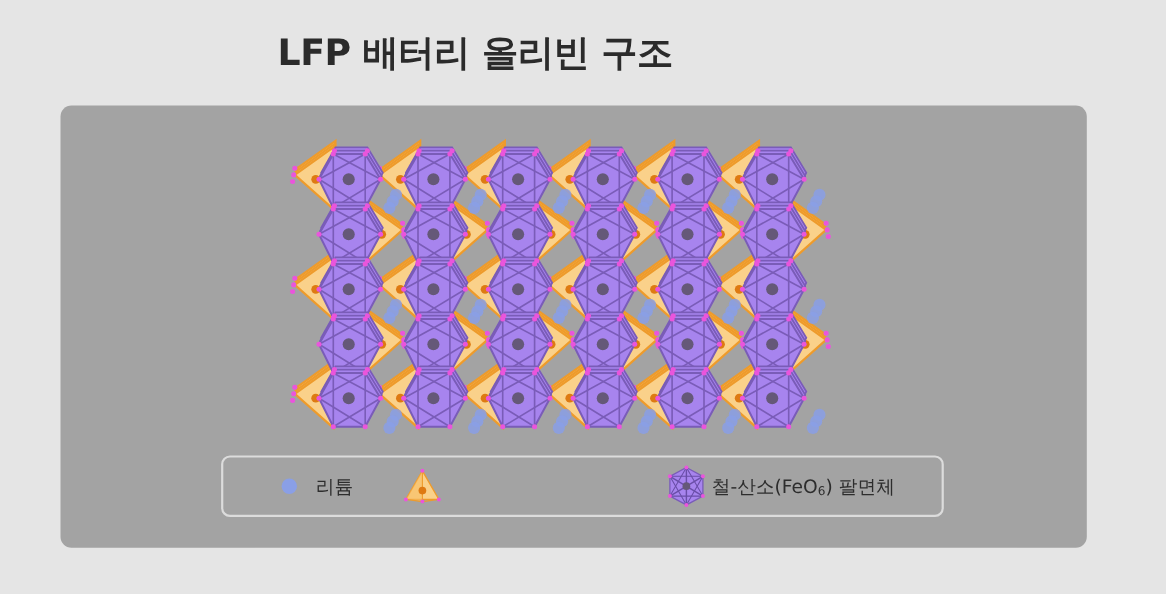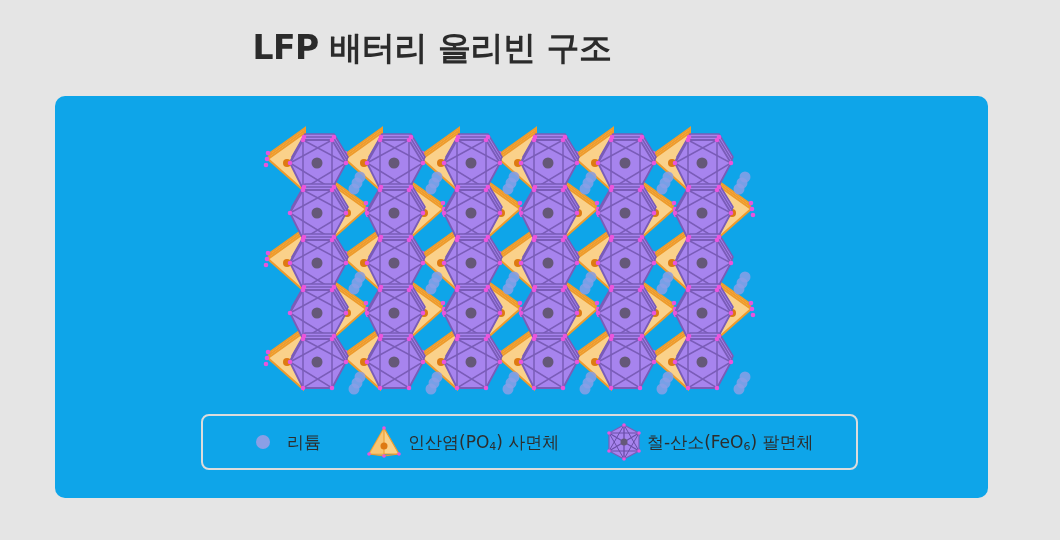--- a/index.html
+++ b/index.html
@@ -1,18 +1,18 @@
 <!DOCTYPE html>
 <html><head>
 <meta charset="utf-8">
 <style>
   html, body { margin:0; padding:0; }
   body { width:1060px; height:540px; background:#e5e5e5; font-family:"DejaVu Sans","Liberation Sans",sans-serif; position:relative; overflow:hidden; }
   .title { position:absolute; top:26px; left:0; width:864px; text-align:center; font-size:33px; font-weight:bold; color:#2b2b2b; letter-spacing:-0.5px; }
-  .card { position:absolute; left:55px; top:96px; width:933px; height:402px; background:#0ea5e9; border-radius:10px; }
+  .card { position:absolute; left:55px; top:96px; width:933px; height:402px; background:#a3a3a3; border-radius:10px; }
   .diagram { position:absolute; left:0; top:0; }
   .legend { position:absolute; left:146px; top:318px; width:657px; height:56px; border:2px solid #dcdcdc; border-radius:8px; box-sizing:border-box; display:flex; align-items:center; }
   .legend-item { position:absolute; display:flex; align-items:center; font-size:17px; color:#2d2d2d; top:0; height:52px; }
   .legend-item span { white-space:nowrap; }
   sub { font-size:11px; vertical-align:-2px; }
 </style>
 </head>
 <body>
 
 <div class="title">LFP 배터리 올리빈 구조</div>
@@ -718,21 +718,20 @@
         <polygon points="18,2 18,30 3,28" fill="#f7be66" opacity="0.6"></polygon>
         <line x1="18" y1="2" x2="18" y2="30" stroke="#ee9b2b" stroke-width="1"></line>
         <line x1="3" y1="28" x2="18" y2="30" stroke="#ee9b2b" stroke-width="1"></line>
         <line x1="33" y1="28" x2="18" y2="30" stroke="#ee9b2b" stroke-width="1"></line>
         <circle cx="18" cy="20" r="3.5" fill="#de7a12"></circle>
         <circle cx="18" cy="2" r="1.8" fill="#ea55dc"></circle>
           <circle cx="3" cy="28" r="1.8" fill="#ea55dc"></circle>
         <circle cx="33" cy="28" r="1.8" fill="#ea55dc"></circle>
           <circle cx="18" cy="30" r="1.8" fill="#ea55dc"></circle>
       </svg>
-      <span style="margin-left:6px"><span>인산염(PO</span><sub>4</sub><span>) 사면체</span></span>
     </div>
     <div class="legend-item" style="left:402px">
       <svg width="38" height="40" viewBox="0 0 38 40">
         <polygon points="19,3 34,11 34,29 19,37 4,29 4,11" fill="#a784ee" stroke="#7a5cb8" stroke-width="1.2"></polygon>
         <line x1="19" y1="3" x2="19" y2="37" stroke="#6a4ea8" stroke-width="1.3"></line>
         <line x1="4" y1="11" x2="34" y2="29" stroke="#6a4ea8" stroke-width="1.3"></line>
         <line x1="34" y1="11" x2="4" y2="29" stroke="#6a4ea8" stroke-width="1.3"></line>
         <polyline points="19,3 4,29 34,29 19,3" fill="none" stroke="#6a4ea8" stroke-width="1"></polyline>
         <polyline points="4,11 34,11 19,37 4,11" fill="none" stroke="#6a4ea8" stroke-width="1"></polyline>
         <circle cx="19" cy="20" r="3.5" fill="#655878"></circle>

